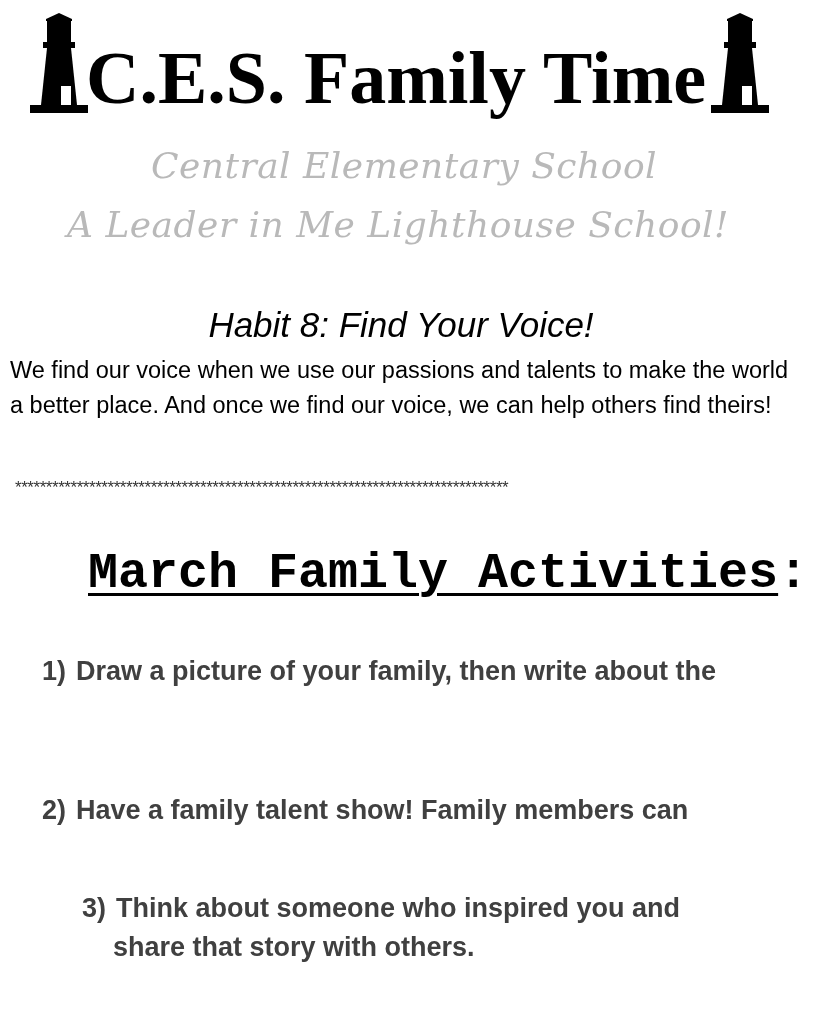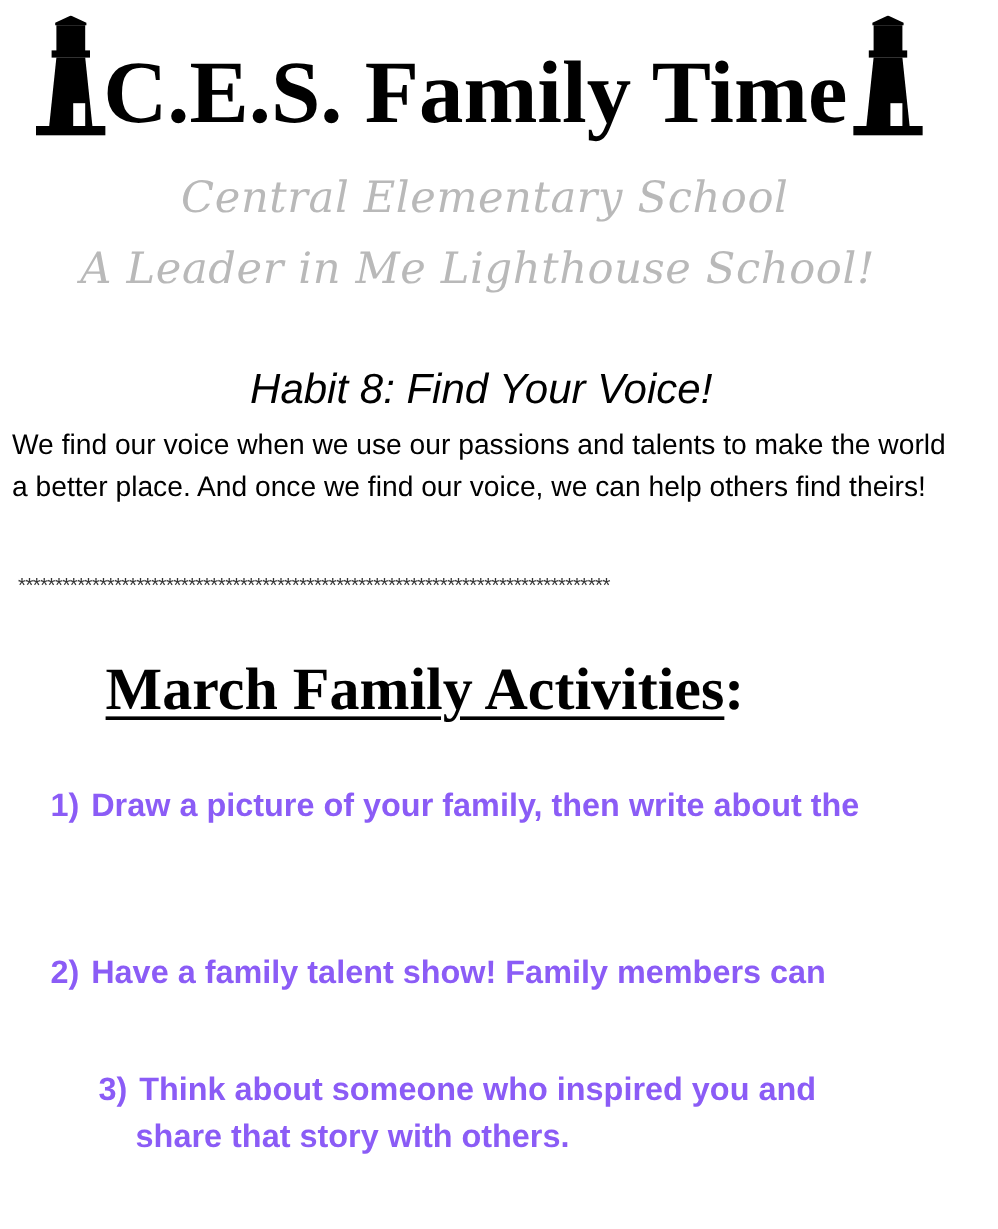--- a/index.html
+++ b/index.html
@@ -33,29 +33,29 @@
     font-size: 23.5px; line-height: 35px;
   }
   .divider {
     position: absolute; left: 15px; top: 478px; width: 800px;
     font-family: "Liberation Sans", "DejaVu Sans", sans-serif;
     font-size: 17px; line-height: 20px; color: #333; white-space: nowrap;
     letter-spacing: -0.45px;
   }
   .section-title {
     position: absolute; left: 88px; top: 542px;
-    font-family: Liberation Serif, serif;
+    font-family: Liberation Mono, monospace;
     font-weight: bold; font-size: 50px; line-height: 64px; white-space: nowrap;
   }
   .section-title .u { text-decoration: underline; text-decoration-thickness: 3px; text-underline-offset: 6px; }
   .activities { position: absolute; left: 42px; top: 650px; width: 780px; }
   .activity {
     position: absolute; left: 0; width: 760px;
     font-family: "Liberation Sans", "DejaVu Sans", sans-serif;
-    font-weight: bold; font-size: 27px; line-height: 39px; color: #8b5cf6;
+    font-weight: bold; font-size: 27px; line-height: 39px; color: #404040;
   }
   .activity .num { display: inline-block; width: 34px; }
   .activity .line2 { display: block; padding-left: 31px; }
   .a1 { top: 2px; }
   .a2 { top: 121px; margin-top: 20px; }
   .a3 { top: 239px; margin-left: 40px; }
 </style>
 </head>
 <body>
 

